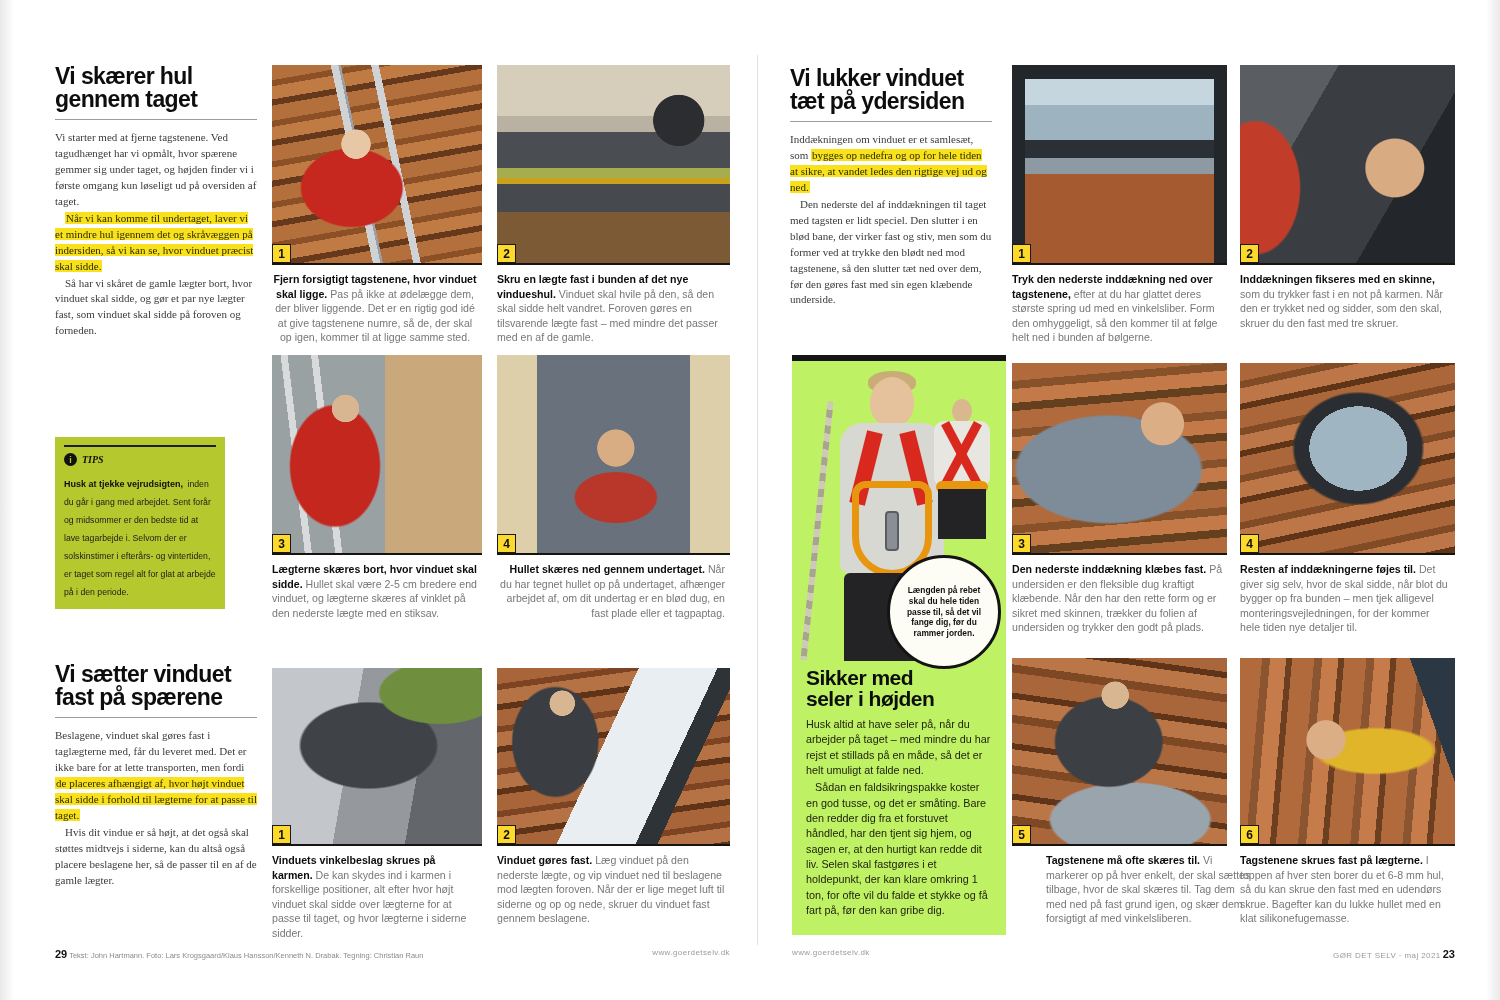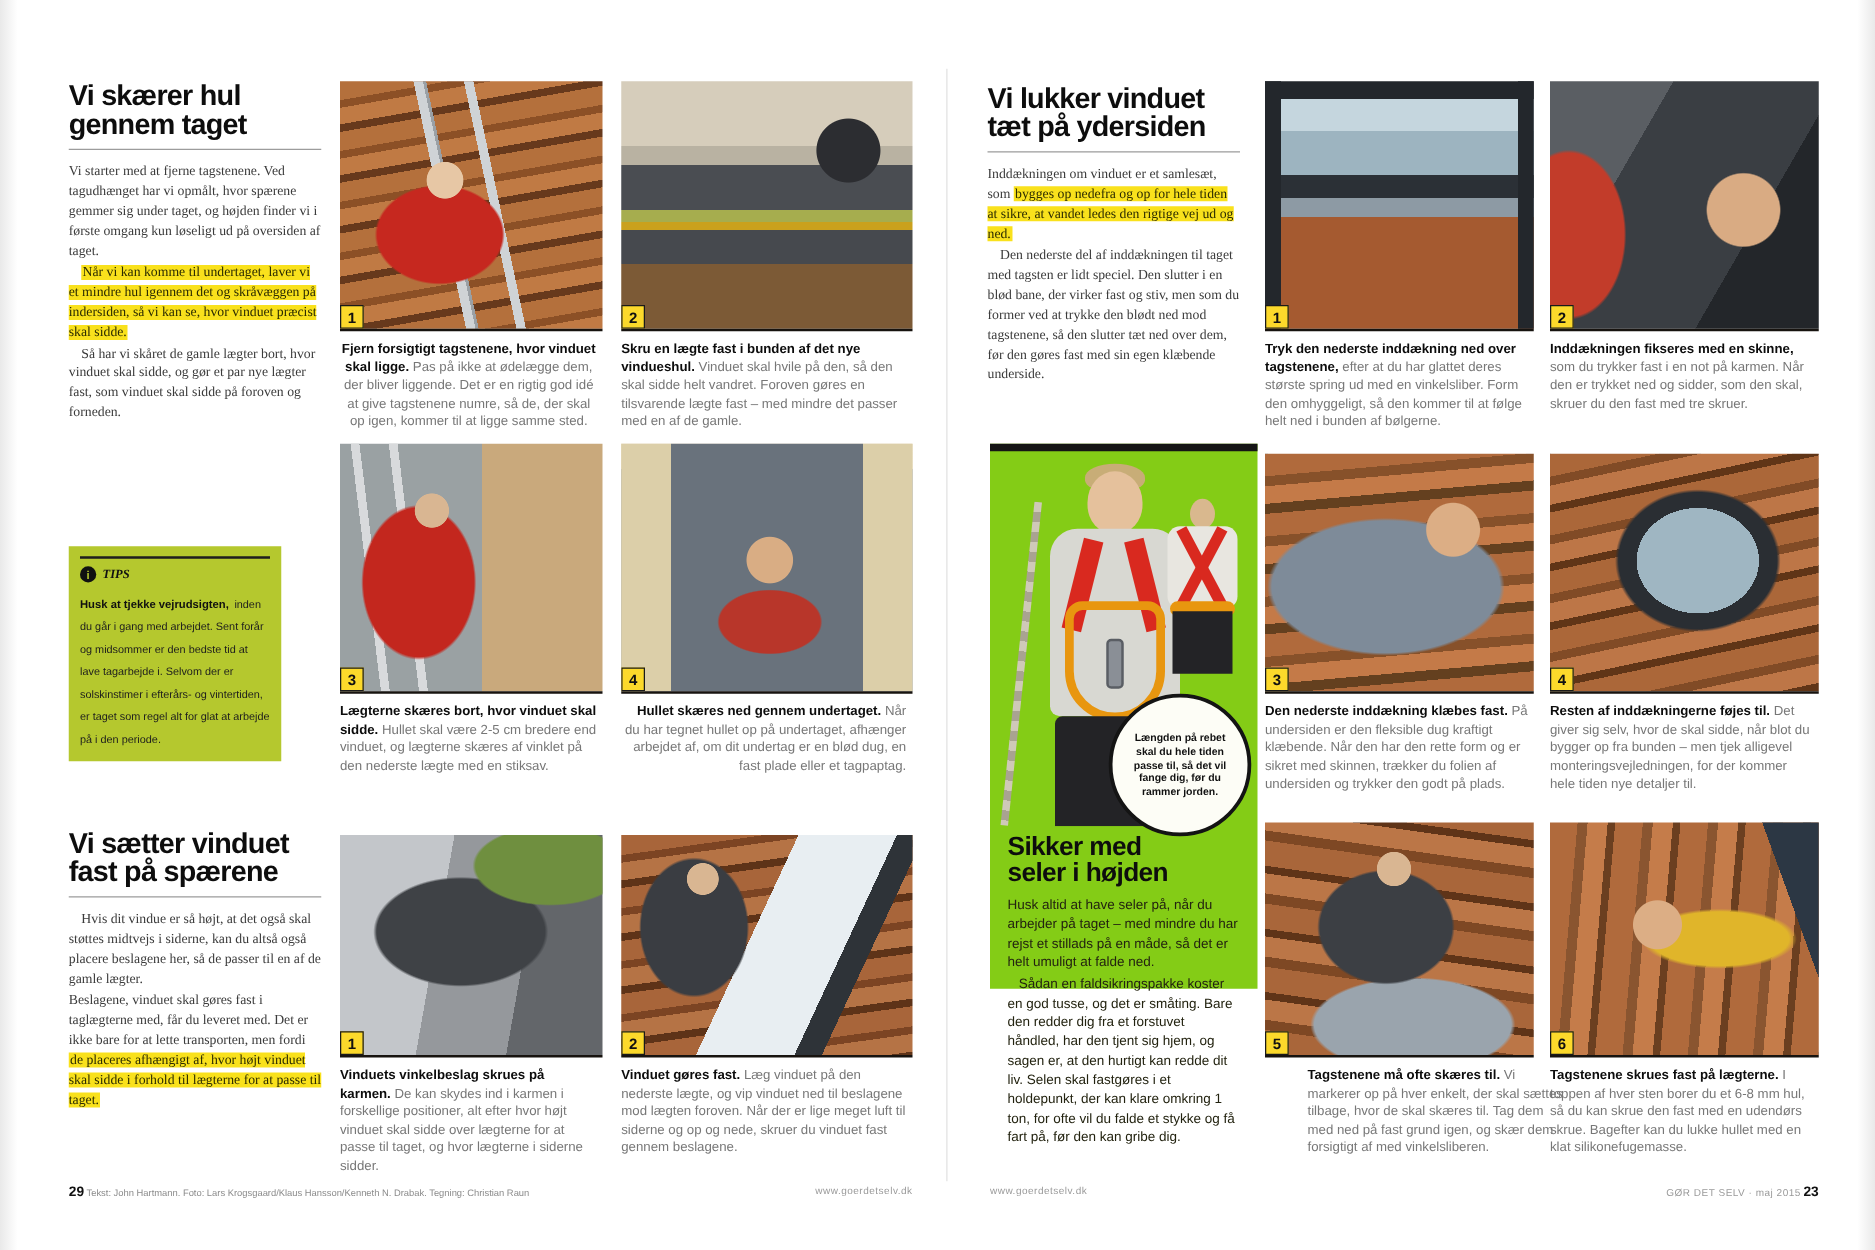--- a/index.html
+++ b/index.html
@@ -106,21 +106,21 @@
     radial-gradient(circle 20px at 40% 44%, #dcae85 0 96%, transparent 100%),
     radial-gradient(ellipse 62px 24px at 63% 50%, #e0b52a 0 90%, transparent 100%),
     linear-gradient(250deg, #2c3744 0 16%, transparent 16%),
     repeating-linear-gradient(95deg, #b06a3c 0 22px, #8a5530 22px 30px, #c57c4a 30px 46px, #6b3f20 46px 52px); }
 
   
   .cap { position:absolute; font-size:10.6px; line-height:1.38; color:#777; }
   .cap strong { color:#0c0c0c; font-weight:700; }
 
   
-  .panel { position:absolute; left:792px; top:355px; width:214px; height:436px; background:#84cc16; }
+  .panel { position:absolute; left:792px; top:355px; width:214px; height:580px; background:#bef264; }
   .panel-topbar { position:absolute; left:0; top:0; width:100%; height:6px; background:#151515; }
   .fig { position:absolute; left:0; top:6px; width:214px; height:300px; overflow:hidden; }
   .fig .head { position:absolute; left:78px; top:16px; width:44px; height:50px; border-radius:50% 50% 46% 46%; background:#e5c19c; }
   .fig .hair { position:absolute; left:76px; top:10px; width:48px; height:22px; border-radius:50% 50% 40% 40%; background:#c8ad77; }
   .fig .torso { position:absolute; left:48px; top:62px; width:104px; height:150px; border-radius:22px 22px 8px 8px; background:#d8d8d2; }
   .fig .strap { position:absolute; top:70px; width:16px; height:74px; background:#d9291f; }
   .fig .strap.s1 { left:66px; transform:rotate(14deg); }
   .fig .strap.s2 { left:116px; transform:rotate(-14deg); }
   .fig .harness { position:absolute; left:60px; top:120px; width:80px; height:96px; border:7px solid #e8960f; border-radius:14px 14px 40px 40px; background:transparent; }
   .fig .buckle { position:absolute; left:93px; top:150px; width:14px; height:40px; background:#8a8f96; border:2px solid #5a5e64; border-radius:4px; }
@@ -178,22 +178,22 @@
     <span class="tips-bold">Husk at tjekke vejrudsigten,</span>
     <span class="tips-text">inden du går i gang med arbejdet. Sent forår og midsommer er den bedste tid at lave tagarbejde i. Selvom der er solskinstimer i efterårs- og vintertiden, er taget som regel alt for glat at arbejde på i den periode.</span>
   </div>
 
   <div class="col" style="left:55px; top:663px;">
     <div class="sec-title">
       <div>Vi sætter vinduet</div>
       <div>fast på spærene</div>
     </div>
     <div class="rule"></div>
+    <p class="body-p"><span>Beslagene, vinduet skal gøres fast i taglægterne med, får du leveret med. Det er ikke bare for at lette transporten, men fordi </span><mark class="hl">de placeres afhængigt af, hvor højt vinduet skal sidde i forhold til lægterne for at passe til taget.</mark></p>
     <p class="body-p ind"><span>Hvis dit vindue er så højt, at det også skal støttes midtvejs i siderne, kan du altså også placere beslagene her, så de passer til en af de gamle lægter.</span></p>
-    <p class="body-p"><span>Beslagene, vinduet skal gøres fast i taglægterne med, får du leveret med. Det er ikke bare for at lette transporten, men fordi </span><mark class="hl">de placeres afhængigt af, hvor højt vinduet skal sidde i forhold til lægterne for at passe til taget.</mark></p>
   </div>
 
   <div class="photo ph-l1" style="left:272px; top:65px; width:210px; height:200px;">
     <div class="badge">1</div>
   </div>
   <div class="photo ph-l2" style="left:497px; top:65px; width:233px; height:200px;">
     <div class="badge">2</div>
   </div>
   <div class="cap" style="left:272px; top:272px; width:206px;text-align:center;">
     <strong>Fjern forsigtigt tagstenene, hvor vinduet skal ligge.</strong>
@@ -325,16 +325,16 @@
     <strong>Tagstenene må ofte skæres til.</strong>
     <span>Vi markerer op på hver enkelt, der skal sættes tilbage, hvor de skal skæres til. Tag dem med ned på fast grund igen, og skær dem forsigtigt af med vinkelsliberen.</span>
   </div>
   <div class="cap" style="left:1240px; top:853px; width:211px;">
     <strong>Tagstenene skrues fast på lægterne.</strong>
     <span>I toppen af hver sten borer du et 6-8 mm hul, så du kan skrue den fast med en udendørs skrue. Bagefter kan du lukke hullet med en klat silikonefugemasse.</span>
   </div>
 
   <div class="footer f-site" style="left:792px;">www.goerdetselv.dk</div>
   <div class="footer" style="left:1255px; width:200px; text-align:right;">
-    <span class="f-site">GØR DET SELV · maj 2015</span>
+    <span class="f-site">GØR DET SELV · maj 2021</span>
     <span class="pageno">23</span>
   </div>
 </div>
 
 </body></html>

